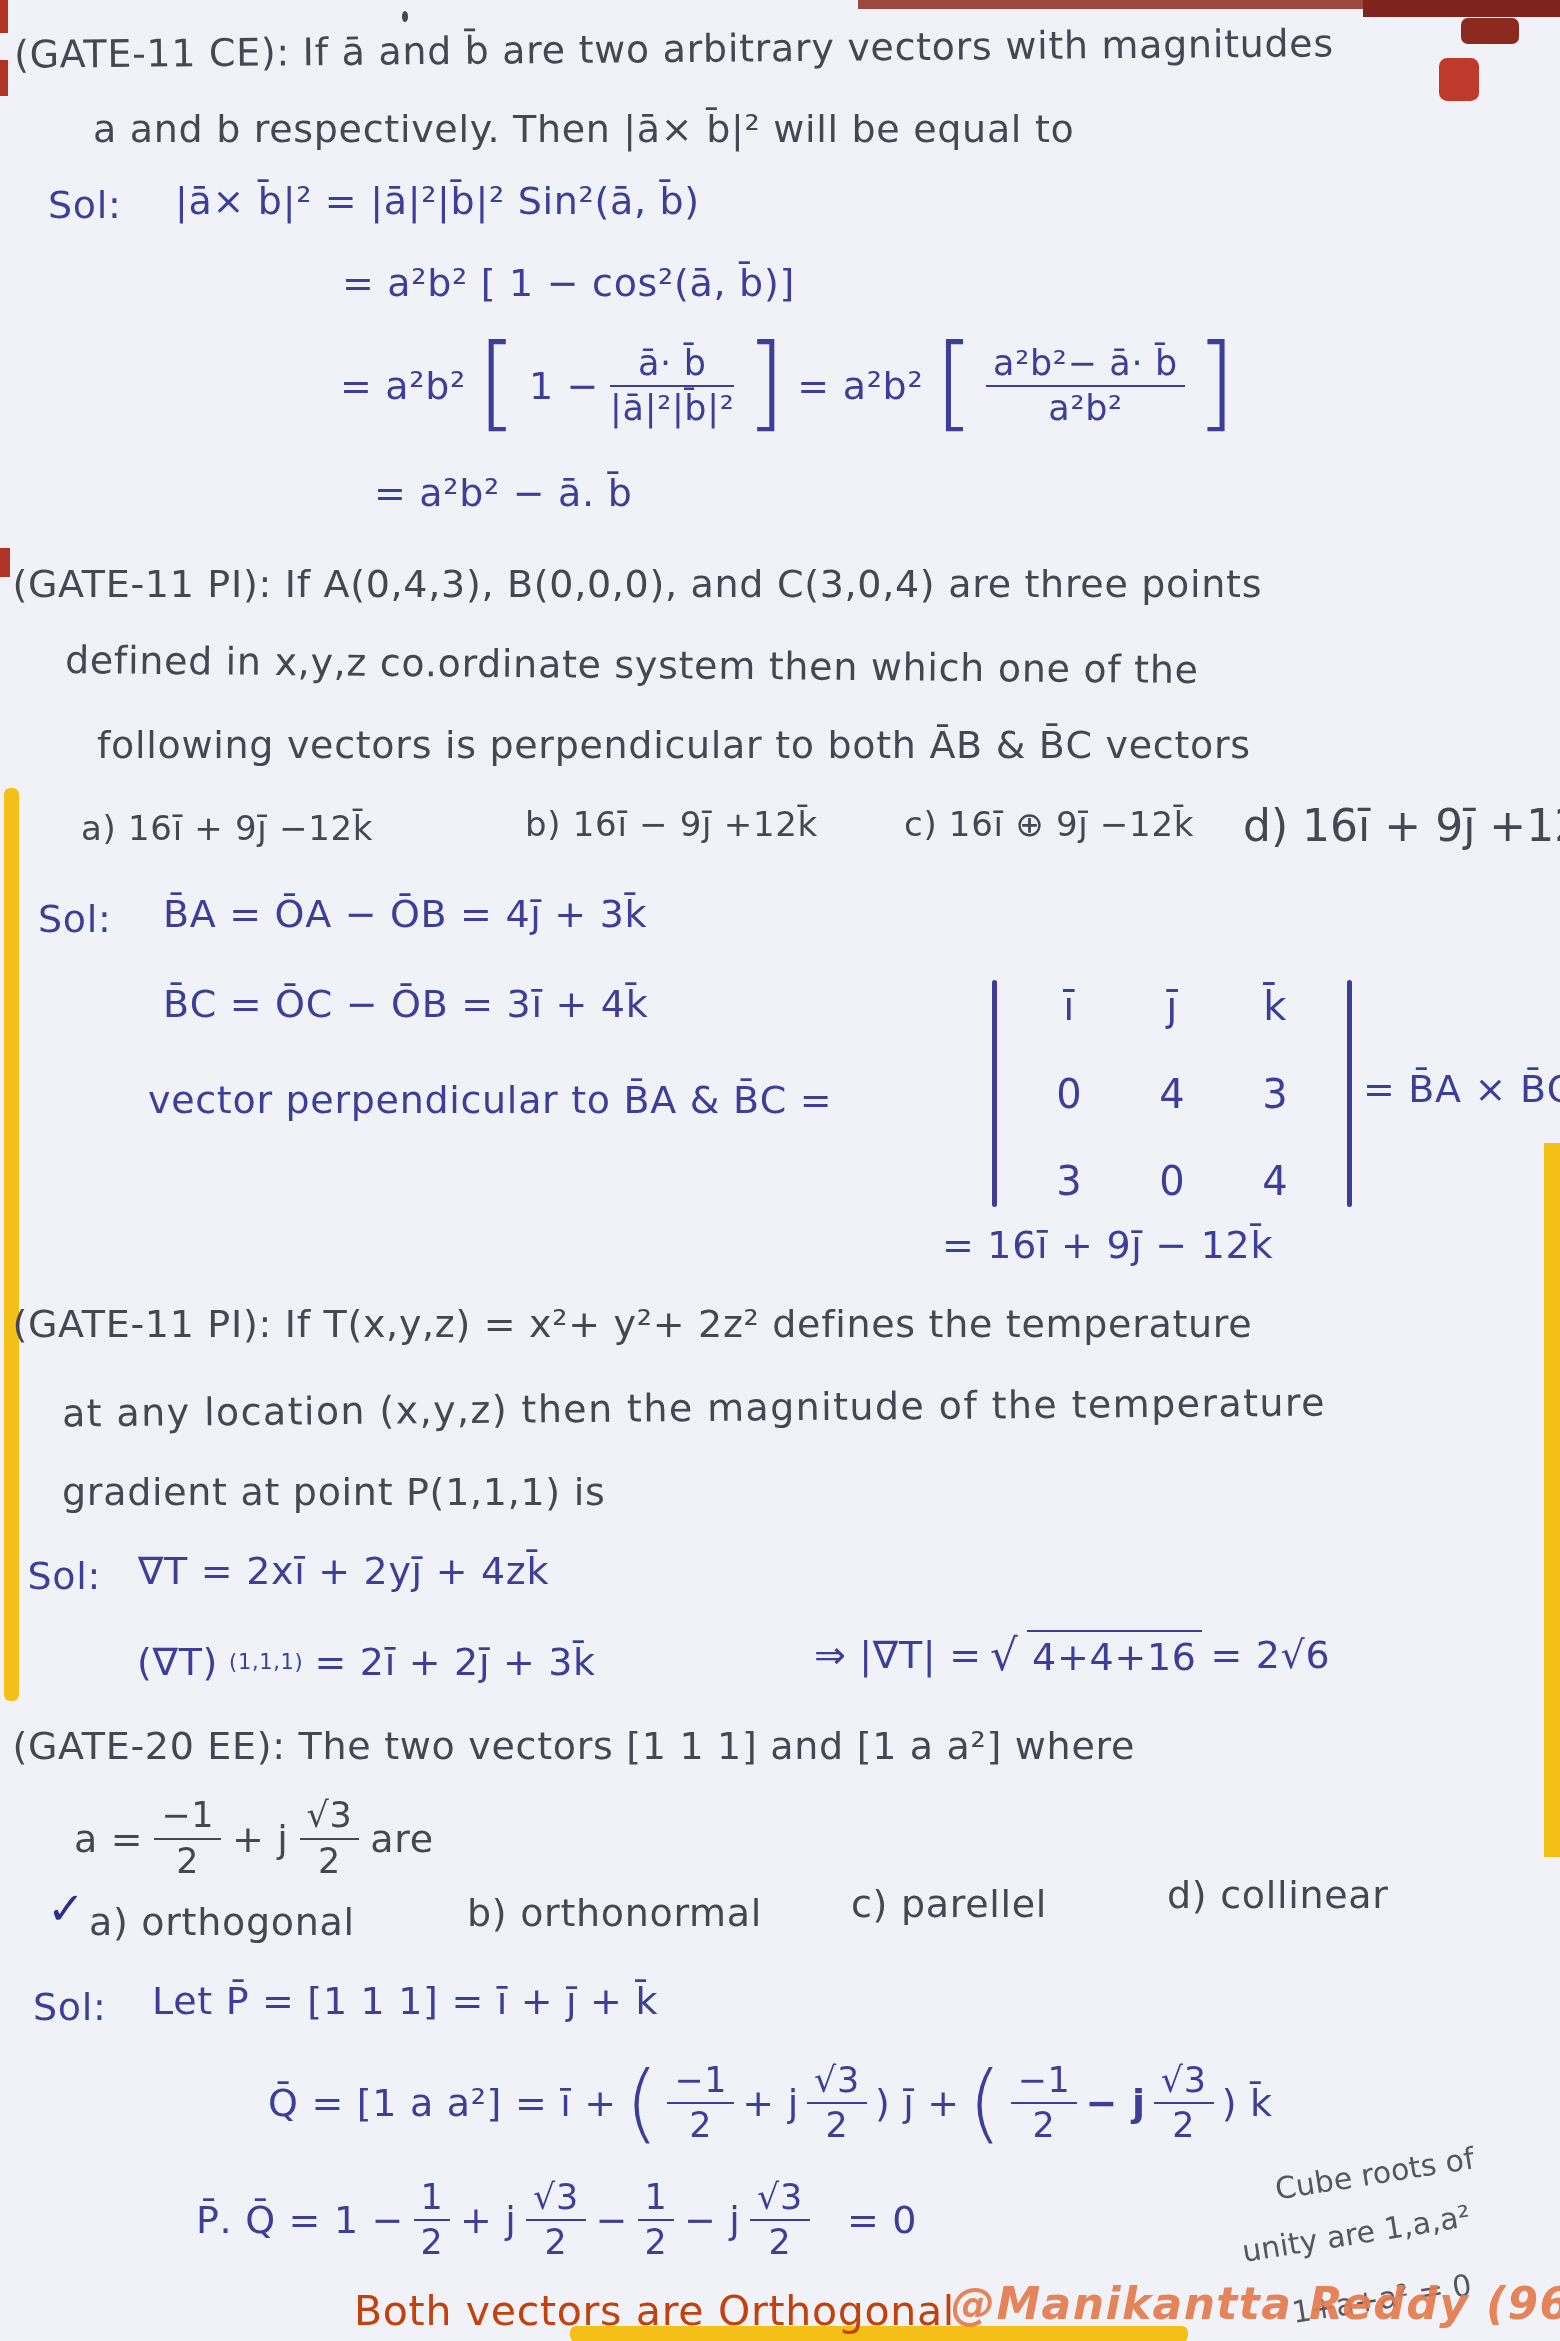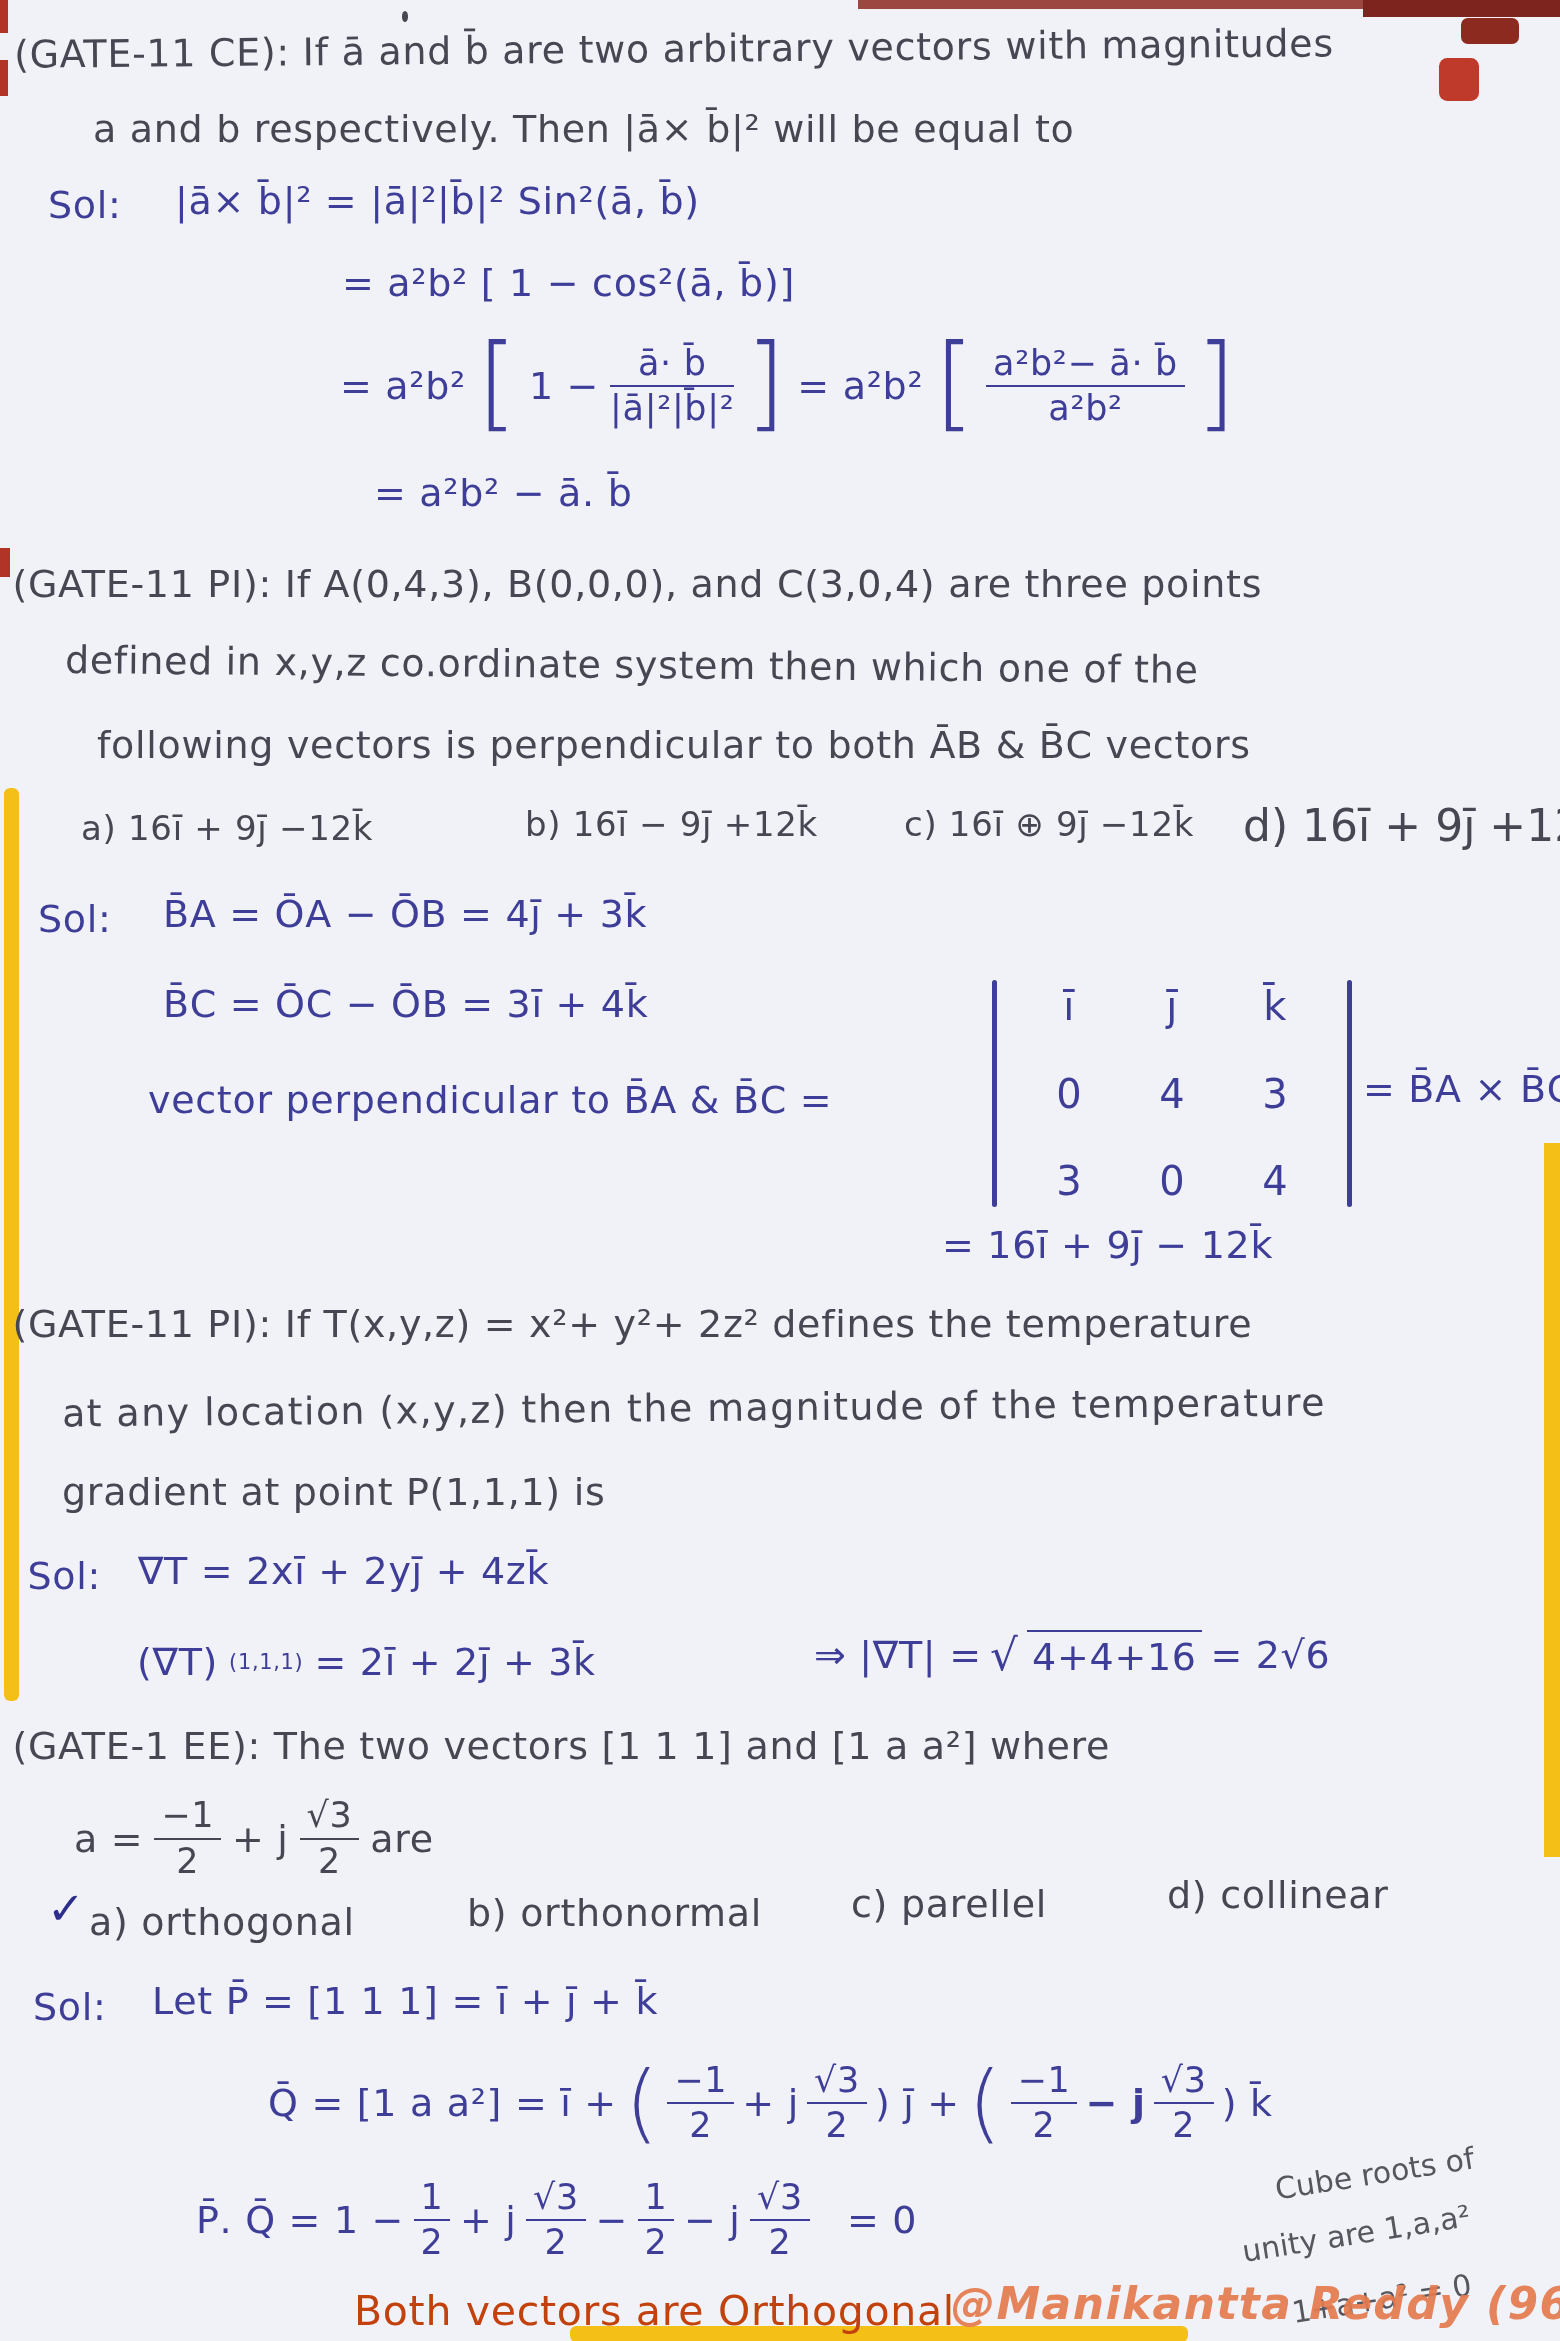--- a/index.html
+++ b/index.html
@@ -136,21 +136,21 @@
     <span>=  2ī + 2j̄ + 3k̄</span>
   </div>
   <div class="row blue" style="left:814px;top:1629px;gap:8.2px;">
     <span>⇒ |∇T| =</span>
     <span class="sqrt-sign">√</span>
       <span class="rad">4+4+16</span>
     <span>= 2√6</span>
   </div>
 
   <div class="line pencil" style="left:12.4px;top:1725px;">
-    <span>(GATE-1 EE):</span>
+    <span>(GATE-20 EE):</span>
     <span>The two vectors [1 1 1] and [1 a a²] where</span>
   </div>
 
   <div class="row pencil" style="left:74px;top:1780px;height:117px;">
     <span>a =</span>
     <span class="frac">
       <span class="num">−1</span>
       <span class="den">2</span>
     </span>
     <span>+ j</span>

